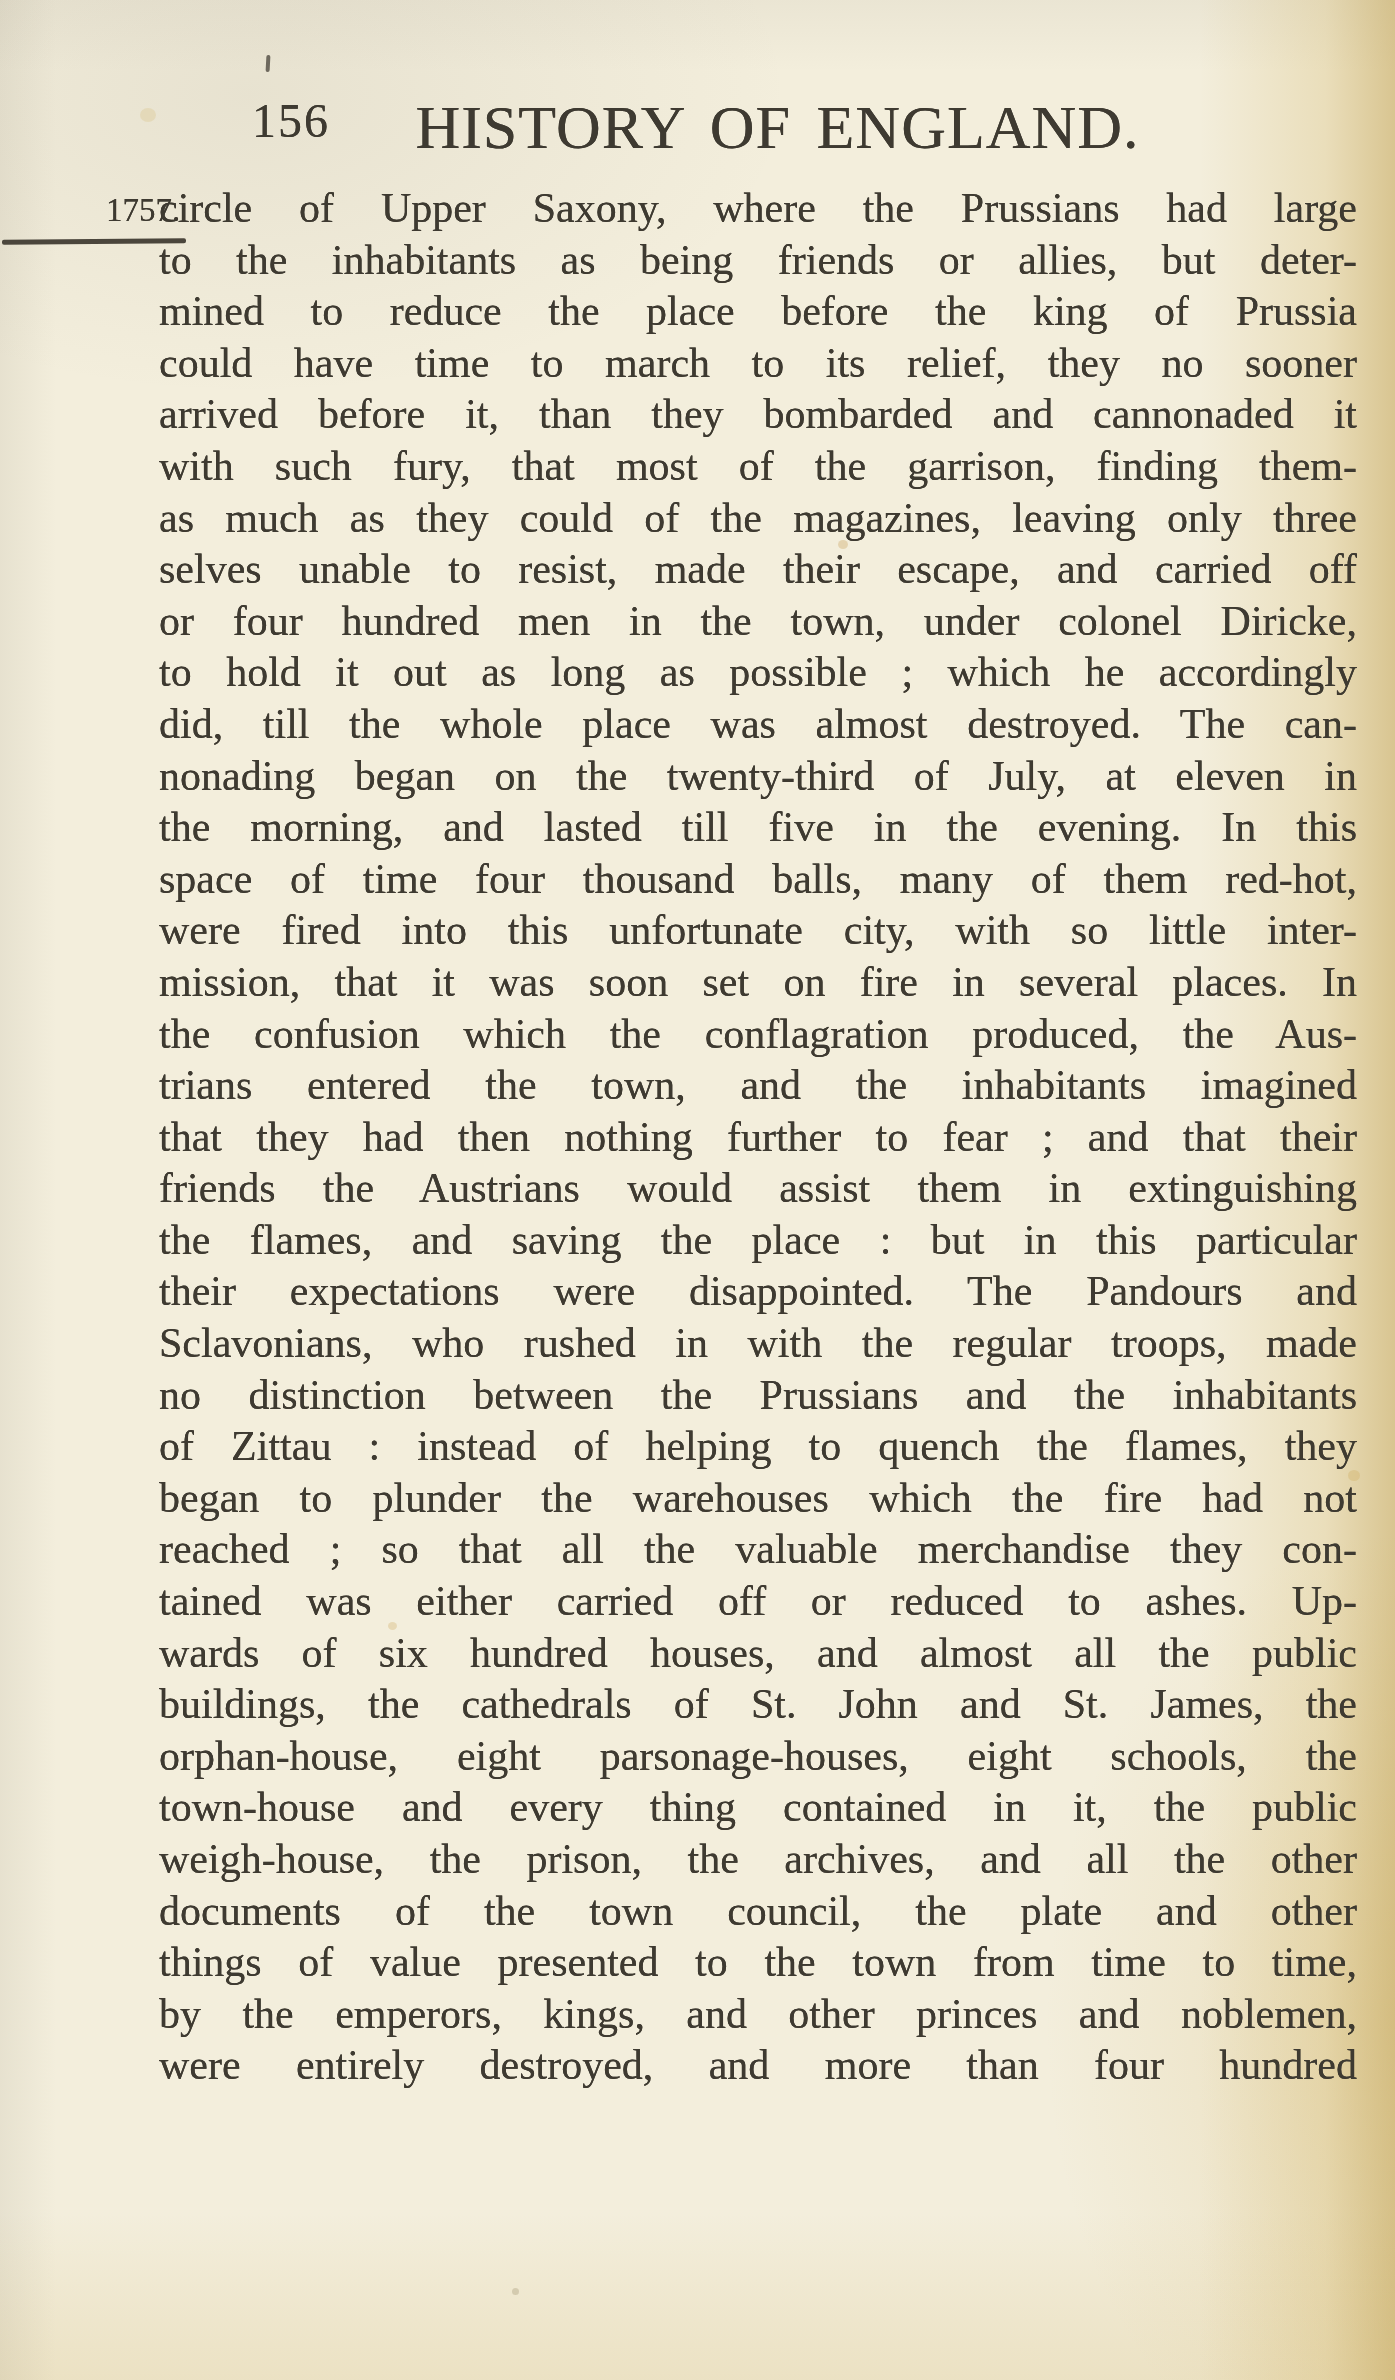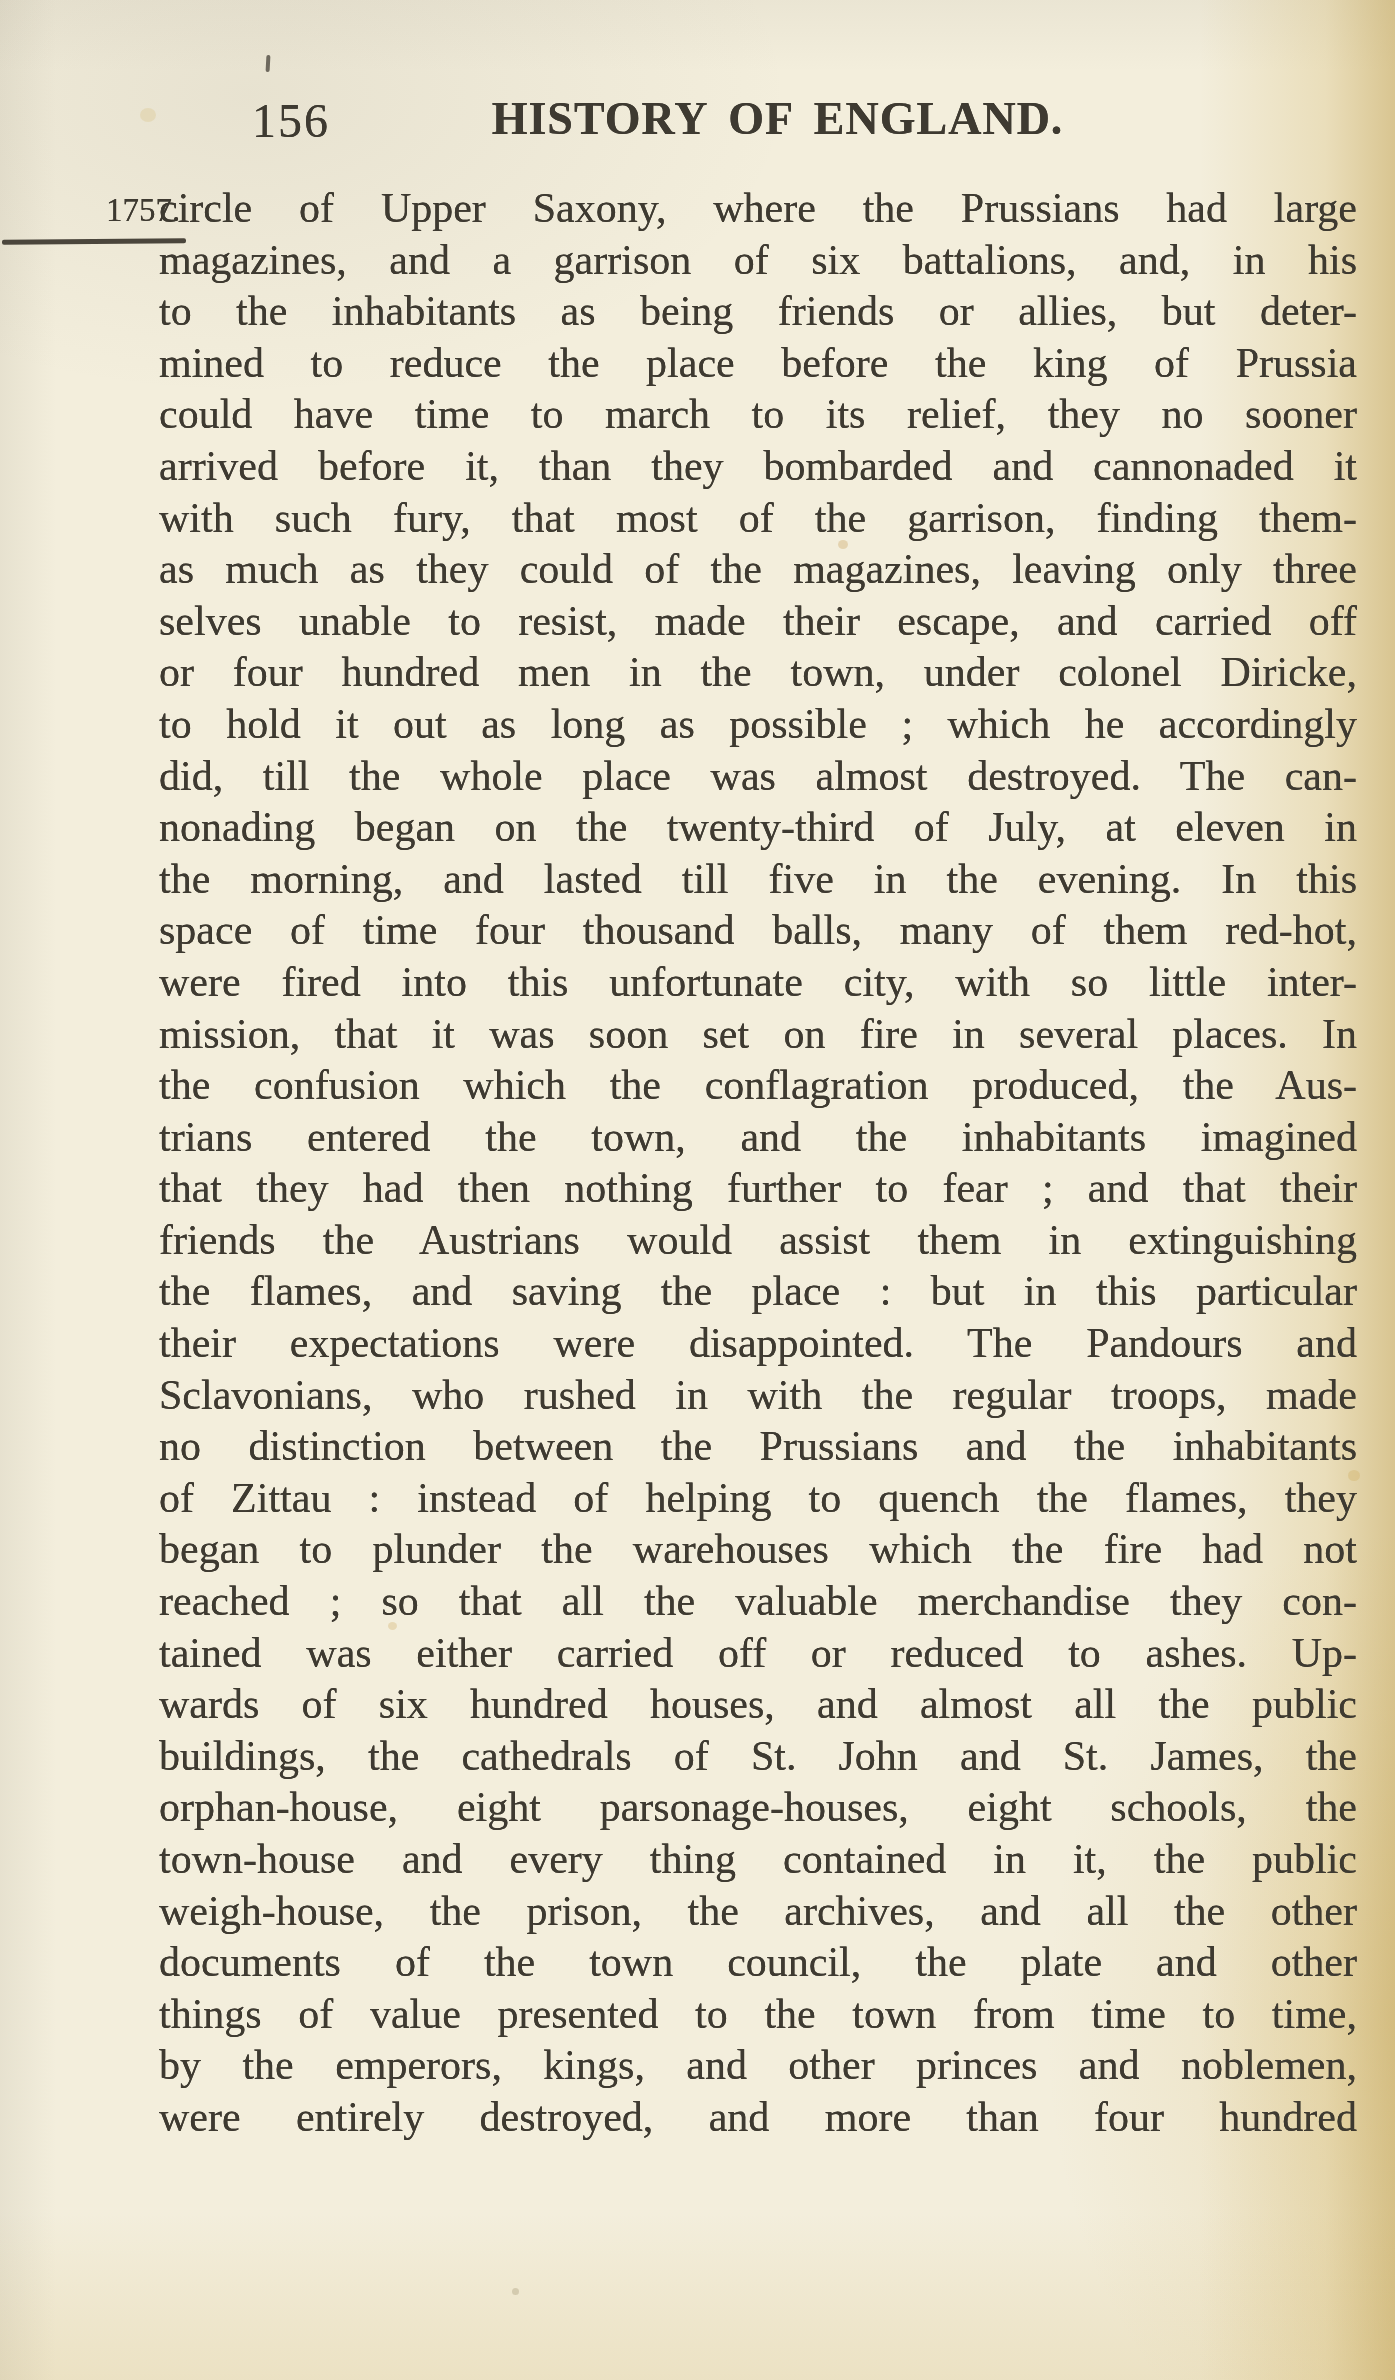--- a/index.html
+++ b/index.html
@@ -29,22 +29,22 @@
   .pagenum{
     position:absolute;left:252px;top:97px;
     font-size:48px;line-height:1;
     letter-spacing:2px;
     color:var(--ink);
     text-shadow:0 0 0.6px currentColor;
   }
   .running-title{
     position:absolute;left:160px;top:96px;width:1235px;
     text-align:center;
-    font-size:46px;line-height:1;
-    font-weight:700;
+    font-size:62px;line-height:1;
+    font-weight:400;
     letter-spacing:1px;
     word-spacing:9px;
     color:var(--ink);
     text-shadow:0 0 0.6px currentColor;
   }
   .margin-year{
     position:absolute;left:106px;top:191px;
     font-size:33px;line-height:1.2;
     color:var(--ink);
     text-shadow:0 0 0.5px currentColor;
@@ -88,21 +88,20 @@
   <div class="pagenum">156</div>
 
   <div class="running-title">HISTORY OF ENGLAND.</div>
 
   <div class="margin-year">1757.</div>
 
   <div class="margin-rule"></div>
 
   <div class="body-text">
       <div class="line">circle of Upper Saxony, where the Prussians had large</div>
-      <div class="line">magazines, and a garrison of six battalions, and, in his</div>
       <div class="line">to the inhabitants as being friends or allies, but deter-</div>
       <div class="line">mined to reduce the place before the king of Prussia</div>
       <div class="line">could have time to march to its relief, they no sooner</div>
       <div class="line">arrived before it, than they bombarded and cannonaded it</div>
       <div class="line">with such fury, that most of the garrison, finding them-</div>
       <div class="line">as much as they could of the magazines, leaving only three</div>
       <div class="line">selves unable to resist, made their escape, and carried off</div>
       <div class="line">or four hundred men in the town, under colonel Diricke,</div>
       <div class="line">to hold it out as long as possible ; which he accordingly</div>
       <div class="line">did, till the whole place was almost destroyed.  The can-</div>

